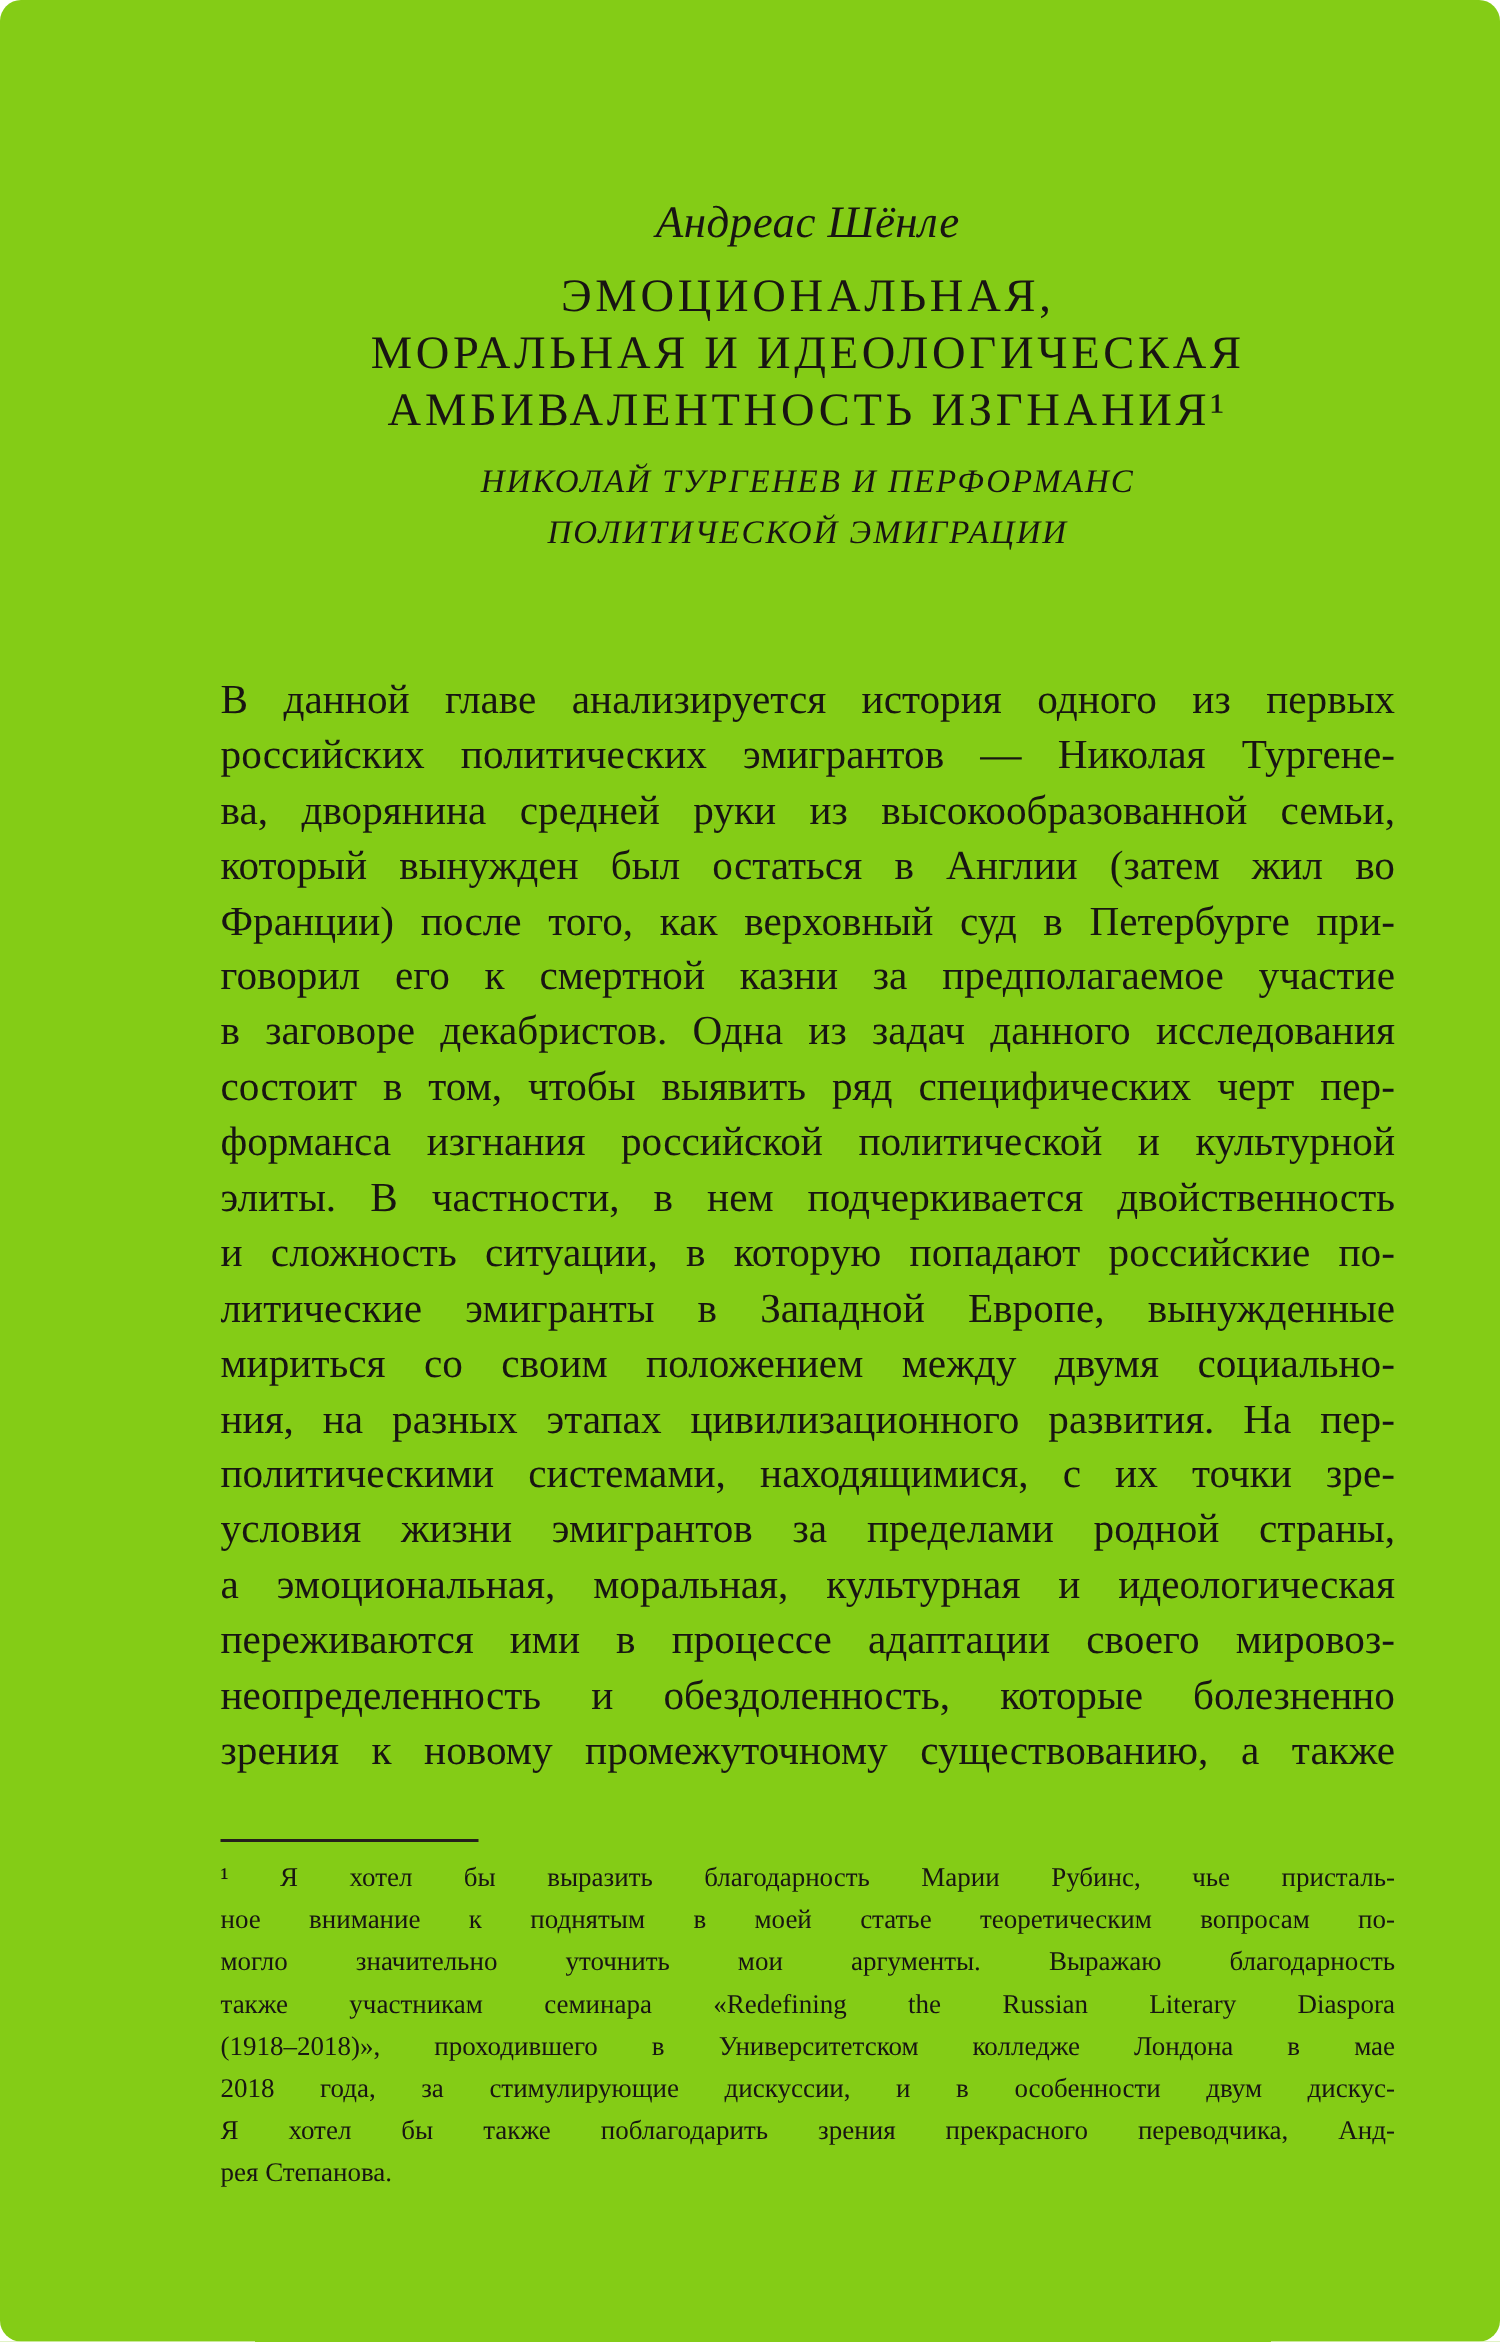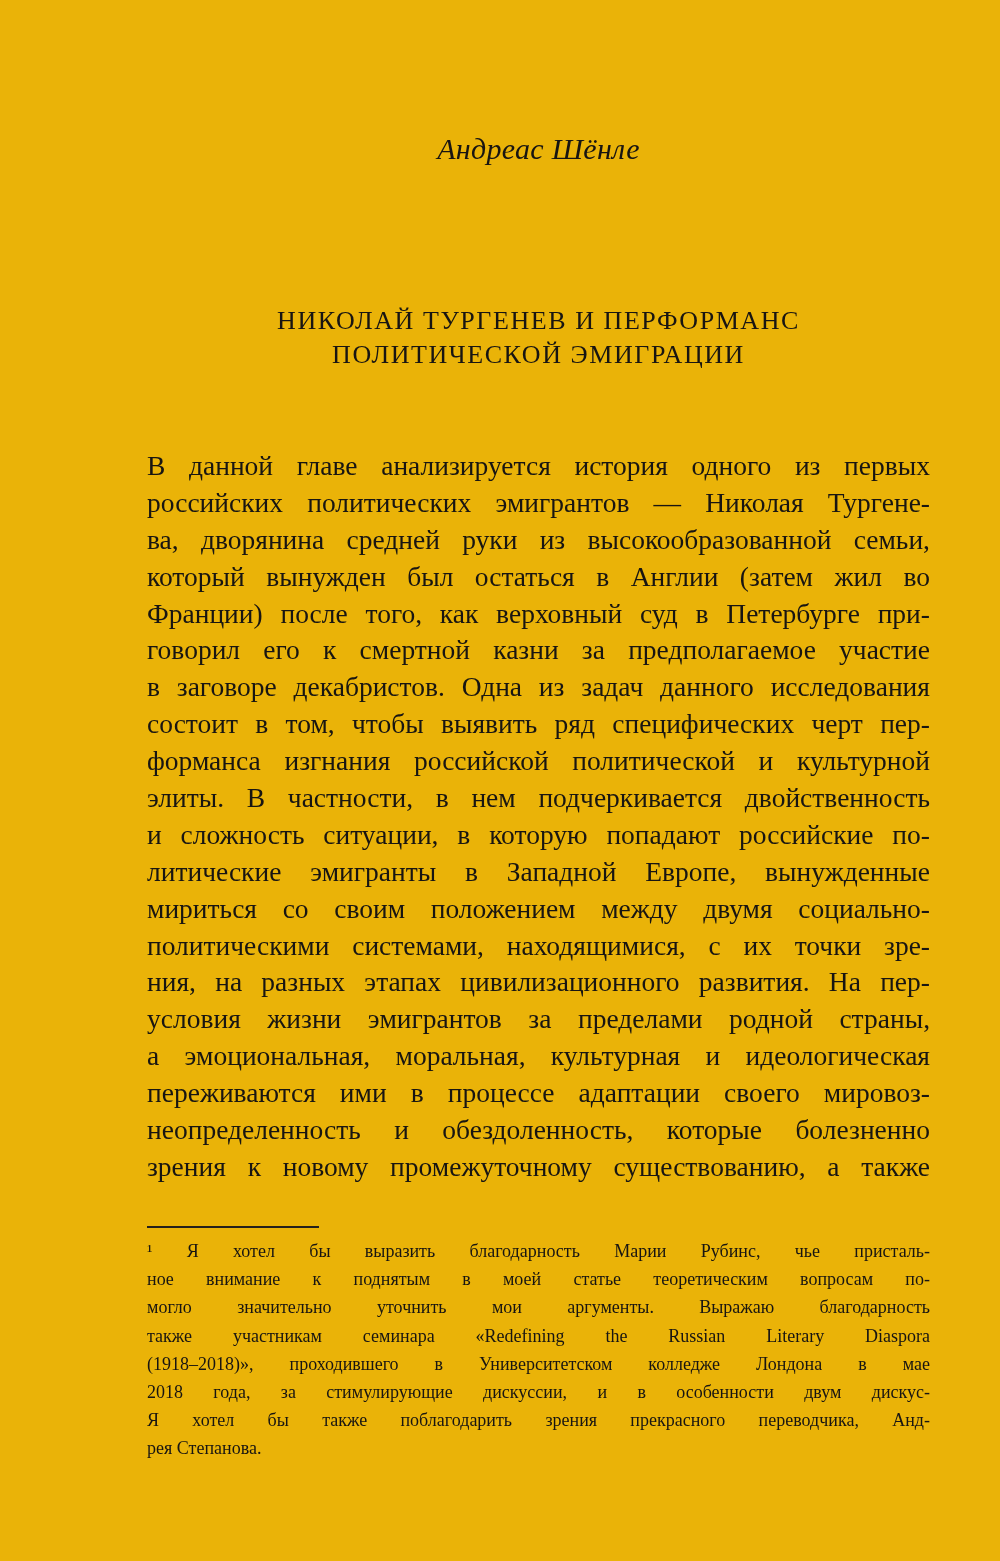--- a/index.html
+++ b/index.html
@@ -4,24 +4,25 @@
 <style>
   html, body {
     margin: 0;
     padding: 0;
     background: #ffffff;
   }
   .page {
     position: relative;
     width: 1000px;
     height: 1561px;
-    background: #eab308;
+    background: #84cc16;
     color: #181512;
     font-family: "Liberation Serif", "DejaVu Serif", serif;
     overflow: hidden;
+    border-radius: 14px;
   }
   .column {
     position: absolute;
     left: 147px;
     width: 783px;
   }
   .author {
     top: 130px;
     font-style: italic;
     font-size: 30px;
@@ -31,24 +32,25 @@
   }
   .title {
     top: 178px;
     font-size: 31px;
     line-height: 38px;
     text-align: center;
     letter-spacing: 0.08em;
   }
   .subtitle {
     top: 304px;
-    font-size: 26px;
+    font-size: 22px;
     line-height: 34px;
     text-align: center;
     letter-spacing: 0.06em;
+    font-style: italic;
   }
   .body-text {
     top: 448px;
     font-size: 27.5px;
   }
   .body-text .jline {
     height: 36.9px;
     line-height: 36.9px;
     overflow: hidden;
   }
@@ -83,42 +85,47 @@
     text-align-last: left;
   }
 </style>
 </head>
 <body>
 
 <div class="page">
 
   <div class="column author">Андреас Шёнле</div>
 
+  <div class="column title">
+      <div class="title-line">ЭМОЦИОНАЛЬНАЯ,</div>
+      <div class="title-line">МОРАЛЬНАЯ И ИДЕОЛОГИЧЕСКАЯ</div>
+      <div class="title-line">АМБИВАЛЕНТНОСТЬ ИЗГНАНИЯ¹</div>
+    </div>
 
   <div class="column subtitle">
       <div class="subtitle-line">НИКОЛАЙ ТУРГЕНЕВ И ПЕРФОРМАНС</div>
       <div class="subtitle-line">ПОЛИТИЧЕСКОЙ ЭМИГРАЦИИ</div>
     </div>
 
   <div class="column body-text">
       <div class="jline">В данной главе анализируется история одного из первых</div>
       <div class="jline">российских политических эмигрантов — Николая Тургене-</div>
       <div class="jline">ва, дворянина средней руки из высокообразованной семьи,</div>
       <div class="jline">который вынужден был остаться в Англии (затем жил во</div>
       <div class="jline">Франции) после того, как верховный суд в Петербурге при-</div>
       <div class="jline">говорил его к смертной казни за предполагаемое участие</div>
       <div class="jline">в заговоре декабристов. Одна из задач данного исследования</div>
       <div class="jline">состоит в том, чтобы выявить ряд специфических черт пер-</div>
       <div class="jline">форманса изгнания российской политической и культурной</div>
       <div class="jline">элиты. В частности, в нем подчеркивается двойственность</div>
       <div class="jline">и сложность ситуации, в которую попадают российские по-</div>
       <div class="jline">литические эмигранты в Западной Европе, вынужденные</div>
       <div class="jline">мириться со своим положением между двумя социально-</div>
+      <div class="jline">ния, на разных этапах цивилизационного развития. На пер-</div>
       <div class="jline">политическими системами, находящимися, с их точки зре-</div>
-      <div class="jline">ния, на разных этапах цивилизационного развития. На пер-</div>
       <div class="jline">условия жизни эмигрантов за пределами родной страны,</div>
       <div class="jline">а эмоциональная, моральная, культурная и идеологическая</div>
       <div class="jline">переживаются ими в процессе адаптации своего мировоз-</div>
       <div class="jline">неопределенность и обездоленность, которые болезненно</div>
       <div class="jline">зрения к новому промежуточному существованию, а также</div>
     </div>
 
   <div class="footnote-rule"></div>
 
   <div class="column footnote">

